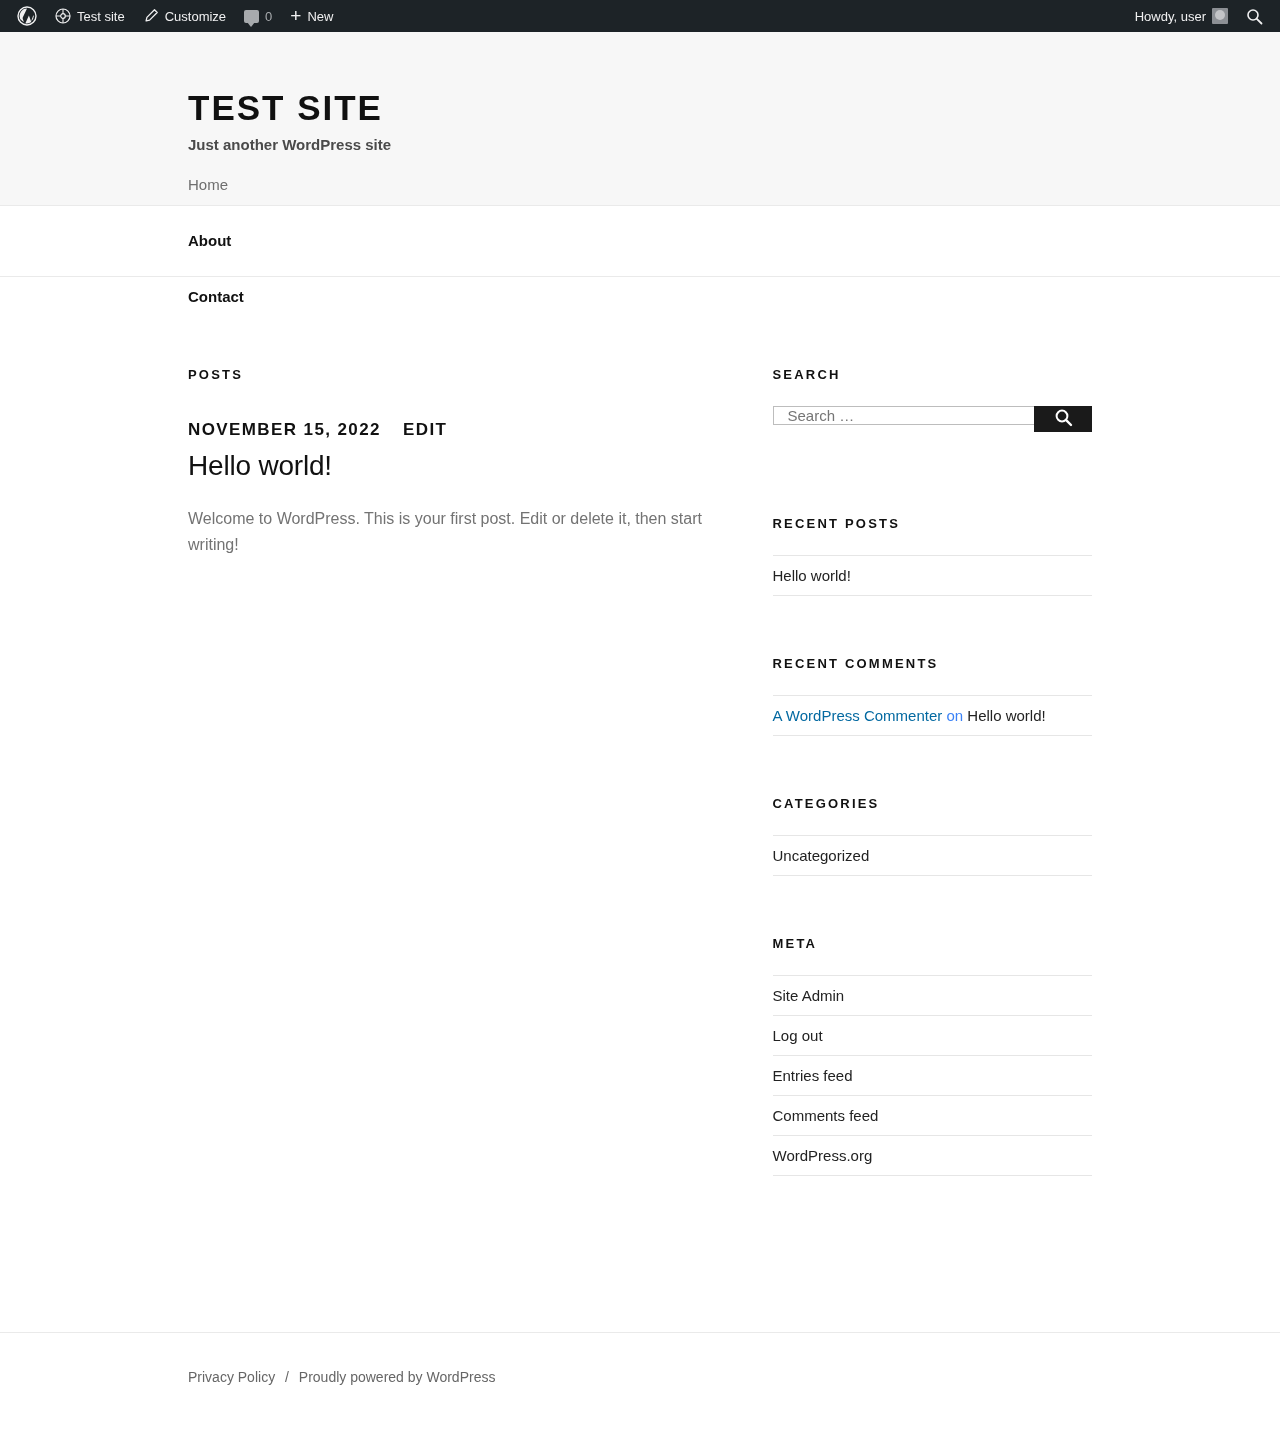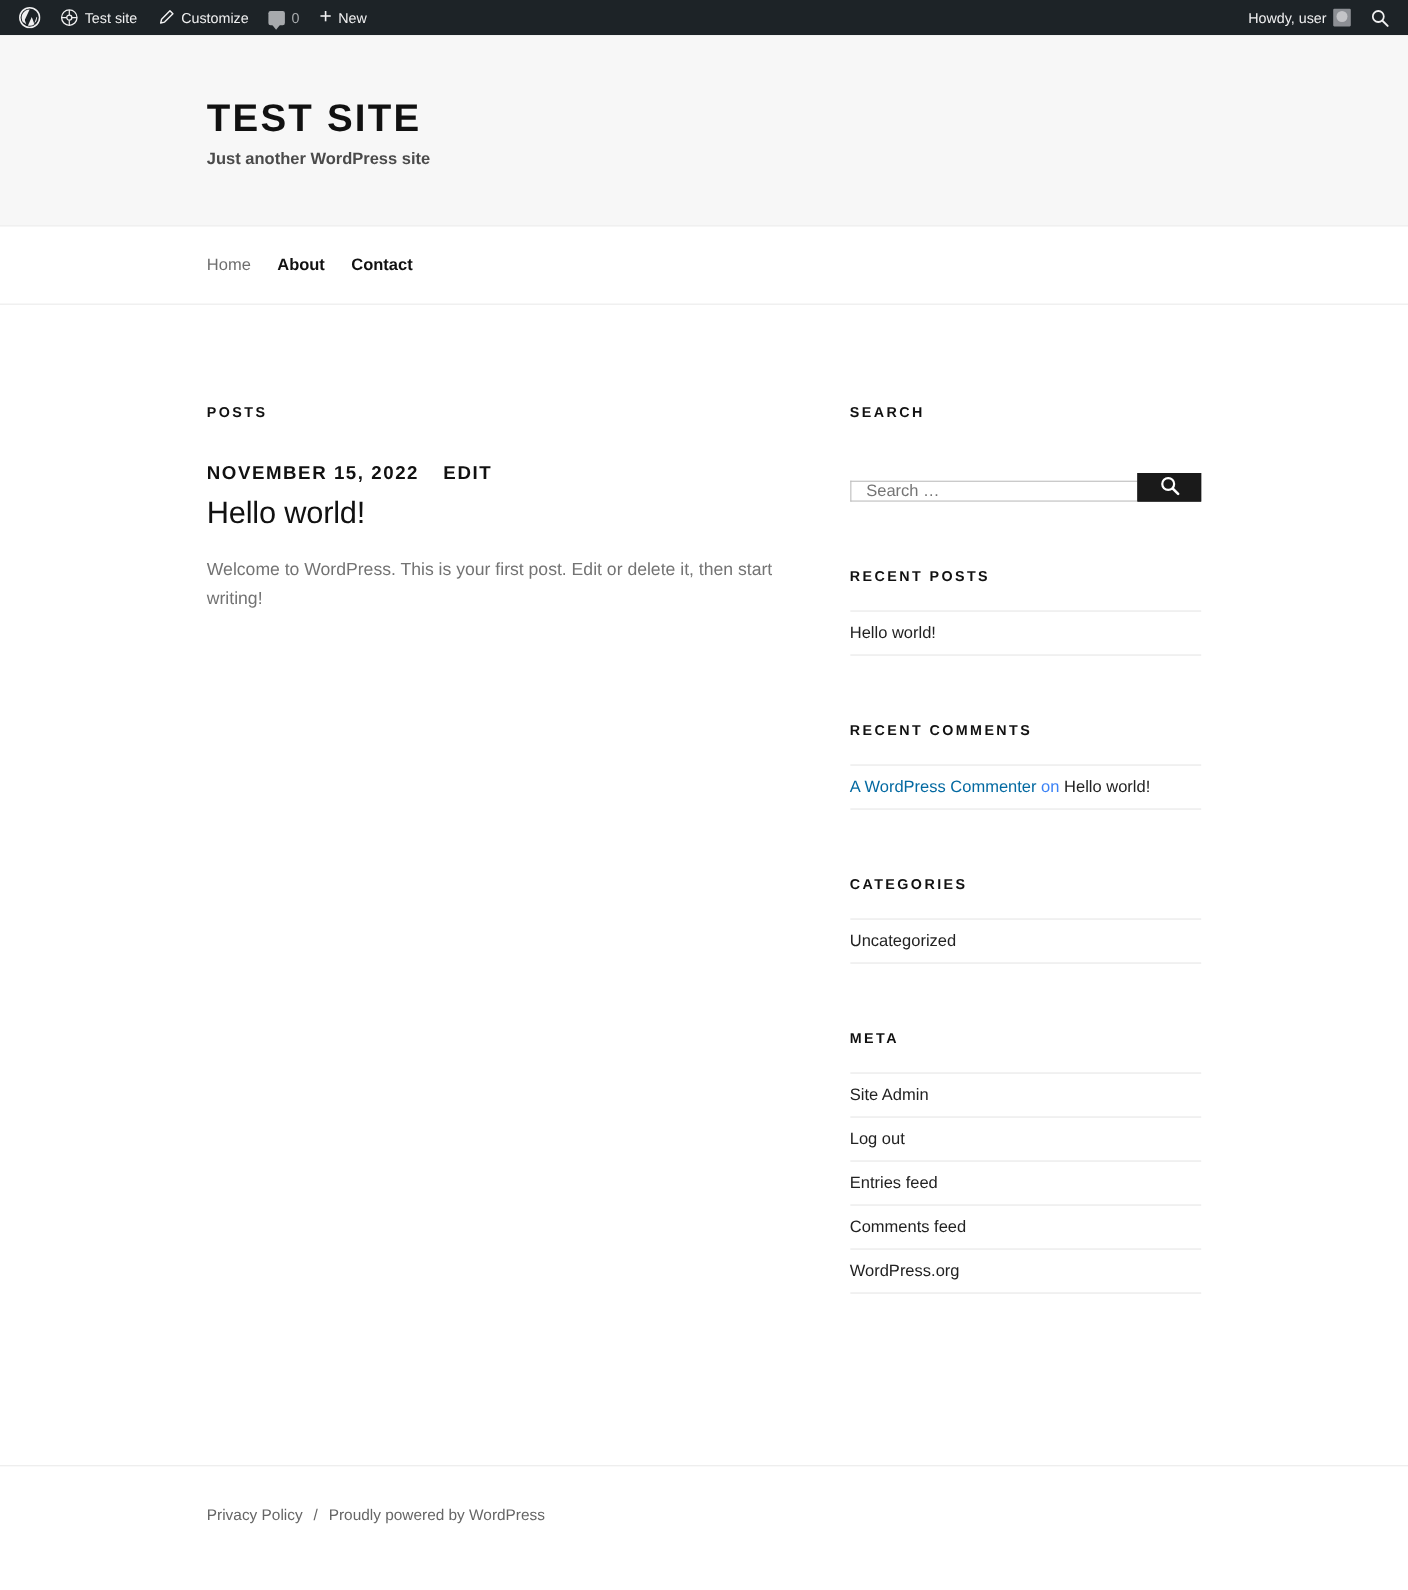--- a/index.html
+++ b/index.html
@@ -107,21 +107,22 @@
     border-bottom: 1px solid #eaeaea;
     height: 71px;
     display: flex;
     align-items: center;
   }
   .nav-list {
     list-style: none;
     display: flex;
     margin: 0;
     padding: 0;
-    gap: 24px;
+    gap: 38px;
+    flex-direction: column;
   }
   .nav-list li a {
     font-size: 15px;
     color: #111;
     text-decoration: none;
     font-weight: 700;
   }
   .nav-list li.current a {
     color: #6e6e6e;
     font-weight: 400;
@@ -176,21 +177,21 @@
   .widget-title {
     font-size: 13px;
     font-weight: 700;
     letter-spacing: 2.2px;
     text-transform: uppercase;
     color: #111;
     margin: 0 0 24px 0;
   }
   .searchform {
     display: flex;
-    align-items: flex-end;
+    align-items: flex-start;
     height: 50px;
   }
   .searchform input[type="search"] {
     flex: 1;
     border: 1px solid #bdbdbd;
     border-right: none;
     padding: 0 14px;
     font-size: 15px;
     color: #444;
     font-family: "Liberation Sans", sans-serif;

